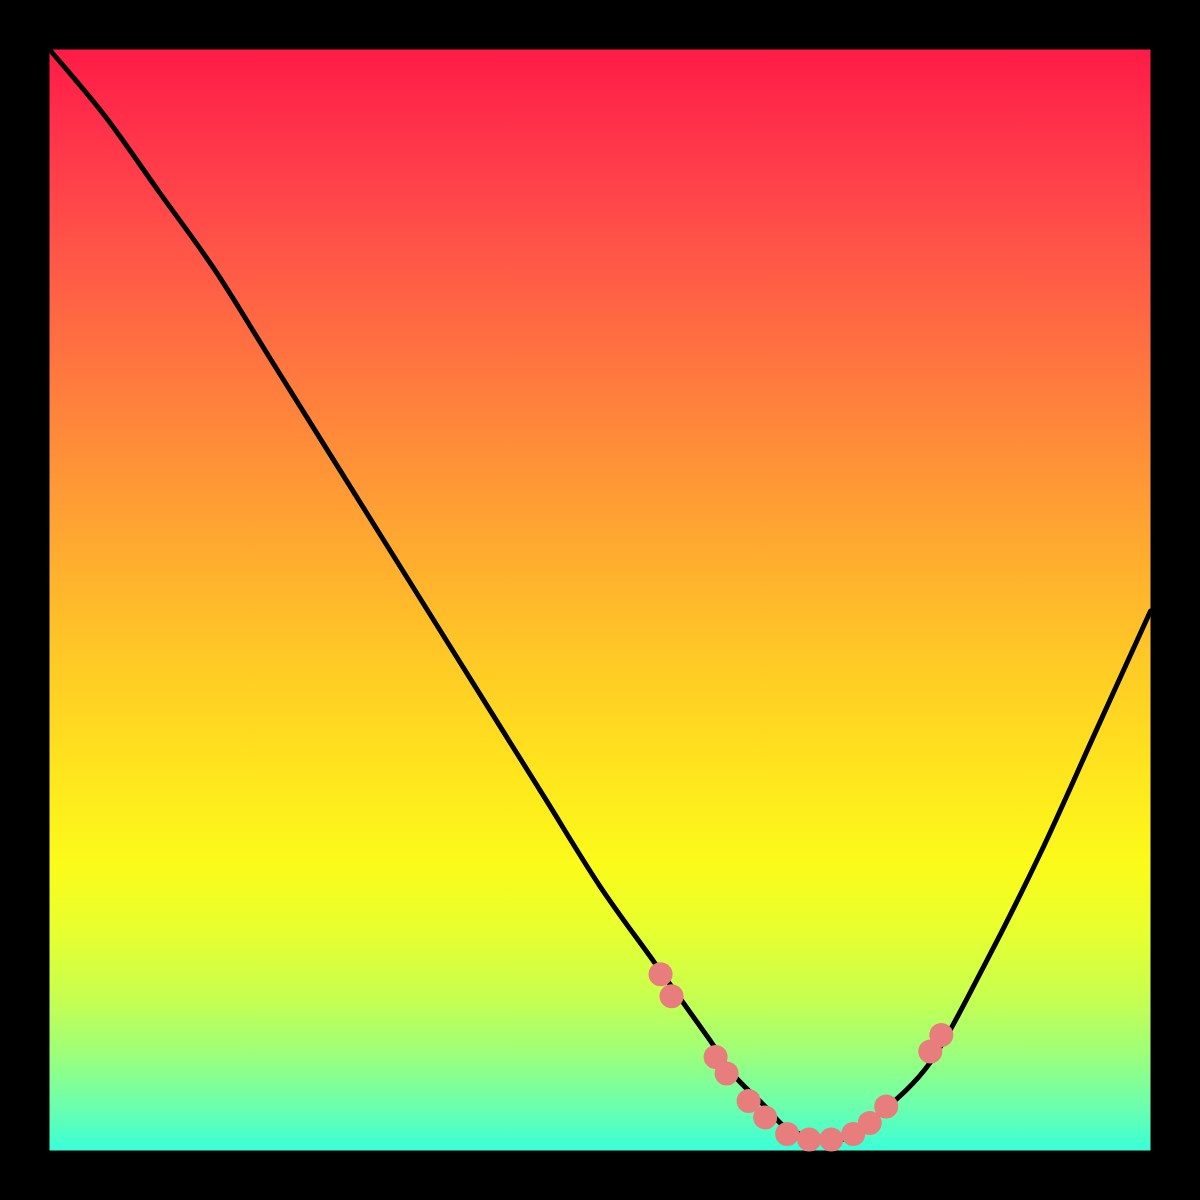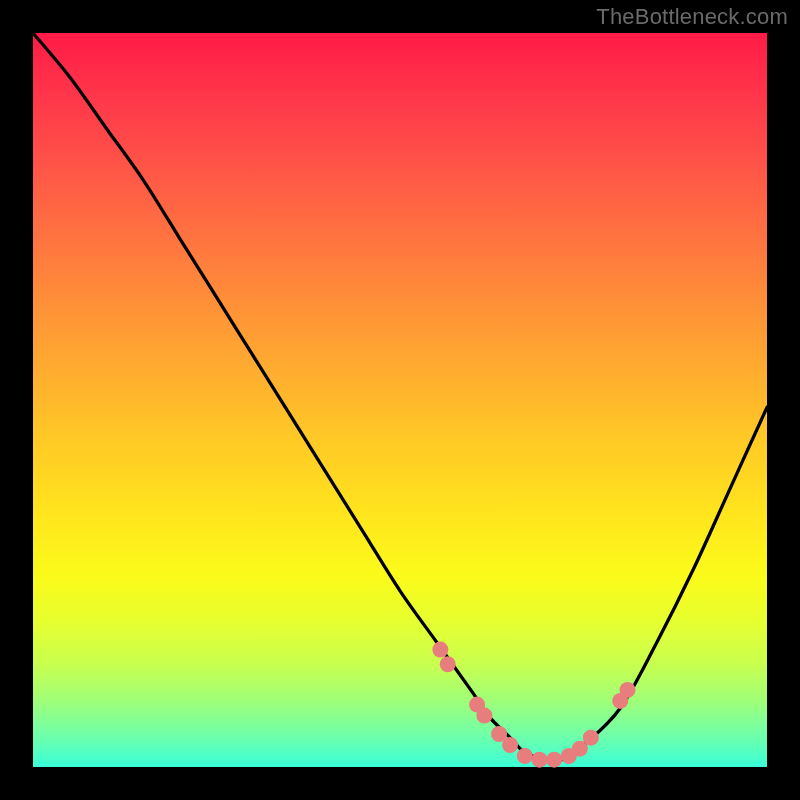--- a/index.html
+++ b/index.html
@@ -76,14 +76,13 @@
           <circle cx="506.46" cy="726.66" r="8" fill="#e77d7d"></circle>
           <circle cx="521.14" cy="726.66" r="8" fill="#e77d7d"></circle>
           <circle cx="535.8199999999999" cy="722.99" r="8" fill="#e77d7d"></circle>
           <circle cx="546.83" cy="715.65" r="8" fill="#e77d7d"></circle>
           <circle cx="557.84" cy="704.64" r="8" fill="#e77d7d"></circle>
           <circle cx="587.2" cy="667.94" r="8" fill="#e77d7d"></circle>
           <circle cx="594.5400000000001" cy="656.9300000000001" r="8" fill="#e77d7d"></circle>
         </g>
     </svg>
   </div>
-  <div class="watermark">TheBottleneck.com</div>
 </div>
 
 </body></html>

